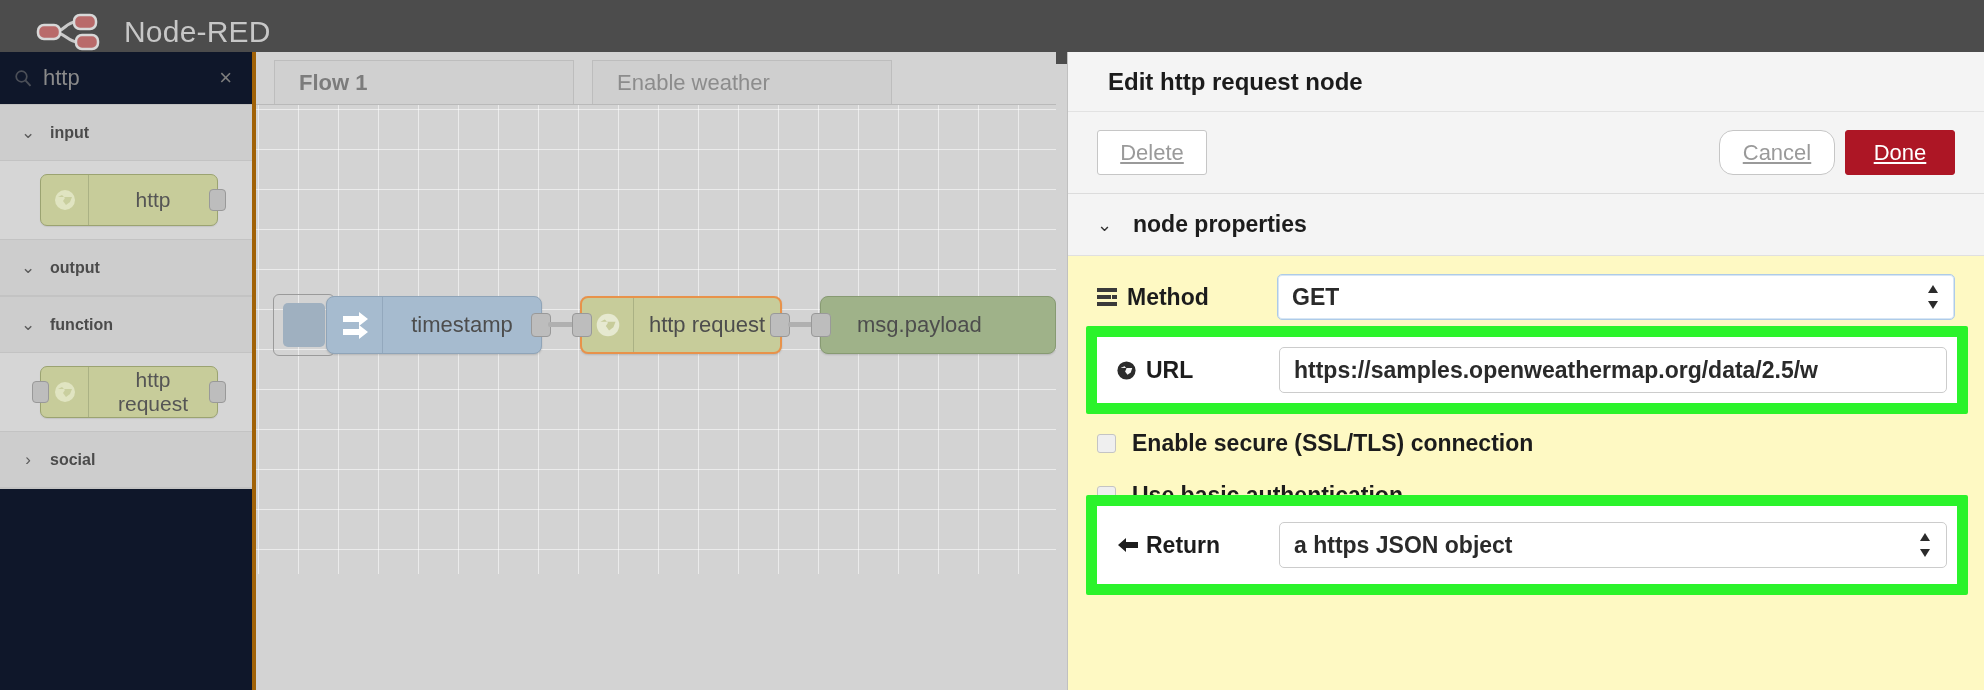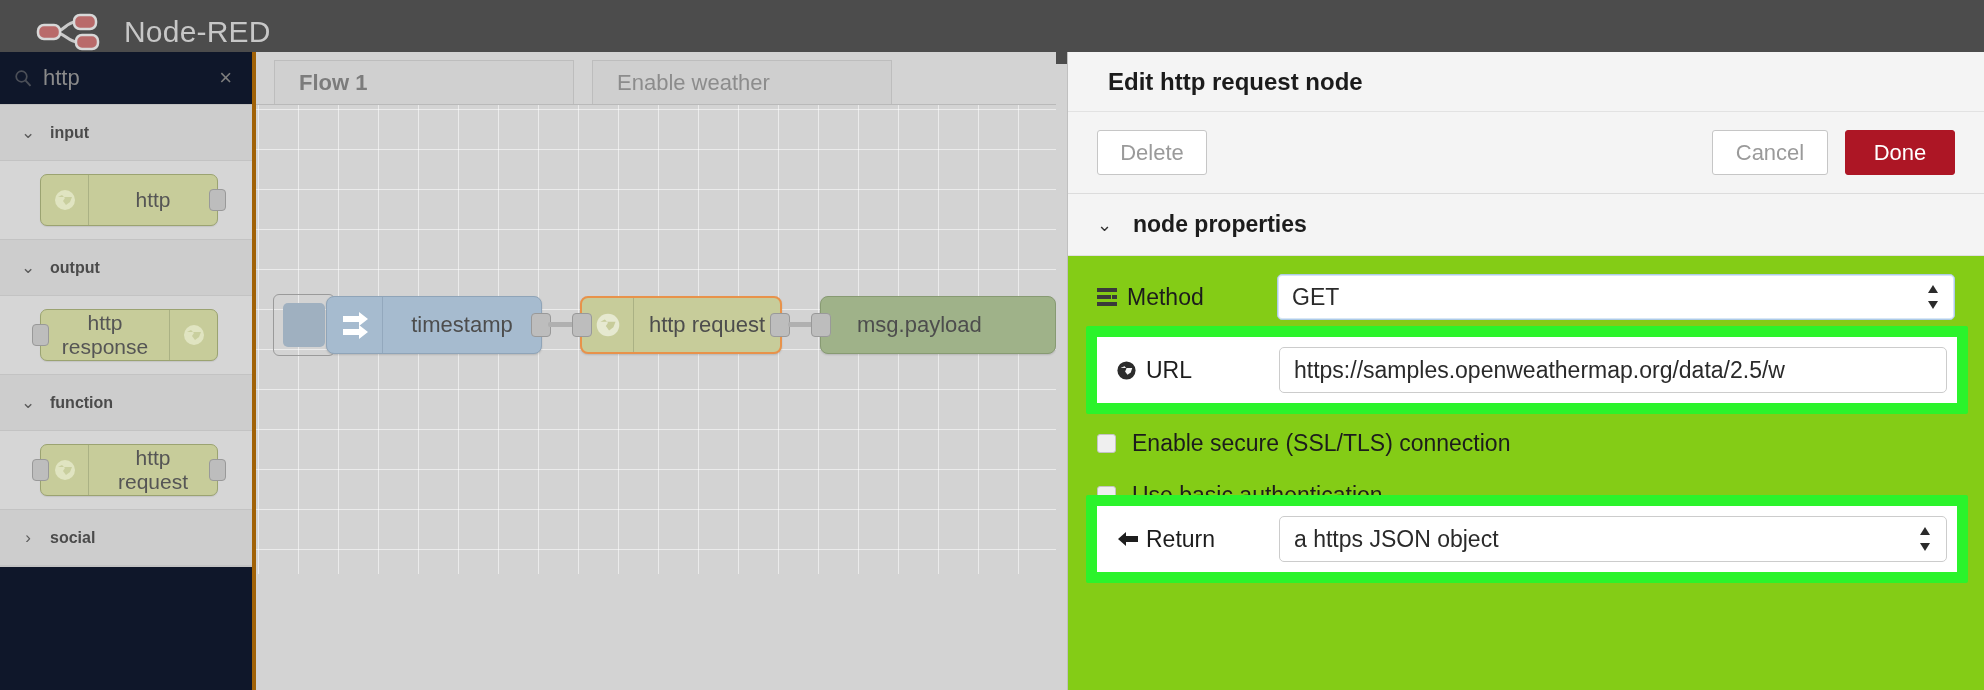--- a/index.html
+++ b/index.html
@@ -118,36 +118,36 @@
     padding-left: 40px; font-size: 24px; font-weight: bold; color: #1b1b1b;
     border-bottom: 1px solid #e2e2e2;
   }
   .dlg-actions {
     height: 82px; background: #f4f4f4; display: flex; align-items: center;
     padding: 0 29px; border-bottom: 1px solid #dcdcdc;
   }
   .btn {
     height: 45px; padding: 0 22px; font-size: 22px; border-radius: 3px;
     display: flex; align-items: center; justify-content: center; cursor: pointer;
-    background: #fff; border: 1px solid #c6c6c6; color: #9a9a9a;
+    background: #fff; border: 1px solid #c6c6c6; color: #9a9a9a; text-decoration: underline;
   }
   .btn-delete { min-width: 110px; }
   .spacer { flex: 1; }
-  .btn-cancel { min-width: 116px; margin-right: 17px; }
+  .btn-cancel { min-width: 116px; margin-right: 10px; border-radius: 14px; }
   .btn-done {
     background: #ad1625; border: 1px solid #ad1625; color: #fff; min-width: 110px;
   }
   .sect-head {
     height: 62px; background: #f4f4f4; display: flex; align-items: center;
     padding-left: 29px; border-bottom: 1px solid #e0e0e0;
   }
   .sect-head .chev2 { color: #333; font-size: 18px; width: 22px; }
   .sect-title { margin-left: 14px; font-size: 23px; font-weight: bold; color: #1c1c1c; }
 
-  .form { flex: 1; background: #84cc16; position: relative; padding: 0 19px; }
+  .form { flex: 1; background: #fef9c3; position: relative; padding: 0 19px; font-weight: bold; }
 
   .row { display: flex; align-items: center; }
   .flabel {
     display: flex; align-items: center; font-size: 23px; color: #1c1c1c;
     width: 168px; flex: 0 0 168px;
   }
   .flabel .fi { width: 30px; display:flex; align-items:center; }
   .ctl {
     flex: 1; height: 46px; border: 1px solid #ccc; border-radius: 5px;
     background: #fff; display: flex; align-items: center; padding: 0 14px;
@@ -156,21 +156,21 @@
   .ctl.focus { border-color: #aecbe8; box-shadow: 0 0 0 1px #d6e6f5 inset; }
   .ctl .txt { white-space: nowrap; overflow: hidden; }
   .spin { position: absolute; right: 14px; top: 50%; margin-top: -14px; }
 
   .row-method { position: absolute; left: 29px; right: 29px; top: 18px; }
   .hl {
     position: absolute; background: #2bf32b; border-radius: 2px; padding: 11px;
   }
   .hl-inner { background: #fff; width: 100%; height: 100%; display: flex; align-items: center; padding: 0 10px; }
   .row-url { left: 18px; right: 16px; top: 70px; height: 88px; }
-  .row-return { left: 18px; right: 16px; top: 239px; height: 88px; }
+  .row-return { left: 18px; right: 16px; top: 239px; height: 100px; }
 
   .cbrow { position: absolute; left: 29px; display: flex; align-items: center; }
   .cbox {
     width: 19px; height: 19px; border: 1px solid #c4c4c4; border-radius: 3px;
     background: #efefef; flex: 0 0 19px;
   }
   .cblabel { margin-left: 16px; font-size: 23px; color: #1c1c1c; }
 </style>
 </head>
 <body>
@@ -217,32 +217,20 @@
           <span class="lbl">http</span>
           <span class="port out"></span>
         </div>
       </div>
     </div>
 
     <div class="cat">
       <div class="cat-head">
         <span class="chev">⌄</span>
         <span class="cat-label">output</span>
-      </div>
-      <div class="cat-body">
-        <div class="pnode" style="left:40px; width:178px; top:13px;">
-          <span class="port in"></span>
-          <span class="lbl">http response</span>
-          <span class="icon-cell" style="border-right:none;border-left:1px solid #aab184;border-radius:0 6px 6px 0;">
-            <svg width="26" height="26" viewBox="0 0 26 26">
-                <circle cx="13" cy="13" r="10" fill="#e8eccd" opacity=".75"></circle>
-                <path d="M6 10 L10 8 L13 11 L11 14 L14 18 L18 15 L20 10" fill="#c7cc9a" opacity=".9"></path>
-              </svg>
-          </span>
-        </div>
       </div>
     </div>
 
     <div class="cat">
       <div class="cat-head">
         <span class="chev">⌄</span>
         <span class="cat-label">function</span>
       </div>
       <div class="cat-body">
         <div class="pnode" style="left:40px; width:178px; top:13px;">

